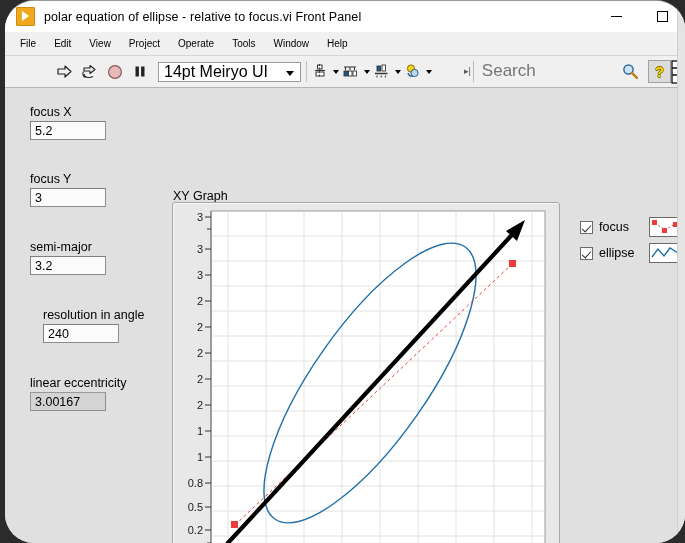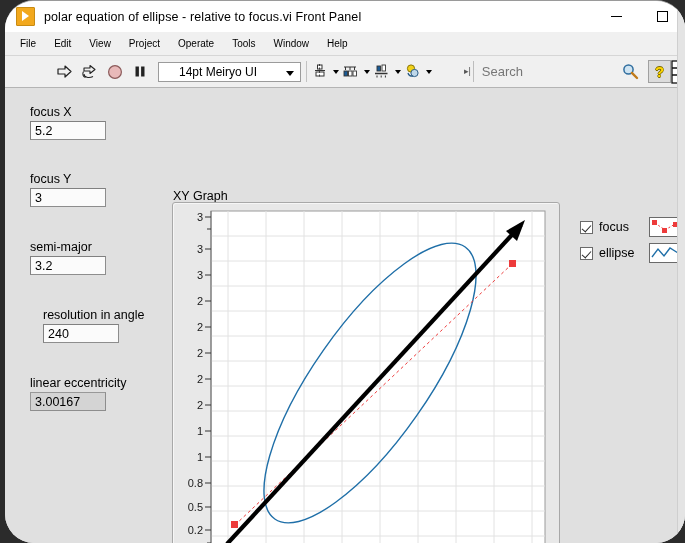--- a/index.html
+++ b/index.html
@@ -70,37 +70,37 @@
   .caret{
     width:0;height:0;border-left:3.5px solid transparent;border-right:3.5px solid transparent;
     border-top:4px solid #000;margin-left:2px;
   }
   .font-select{
     width:143px;height:20px;background:#fff;border:1px solid #9b9b9b;
     display:flex;align-items:center;margin-left:6px;flex:none;
     position:relative;box-sizing:border-box;
   }
   .font-select .fs-label{
-    font-size:12px;padding-left:20px;color:#000;white-space:nowrap;overflow:hidden;text-align:right;
+    font-size:16px;padding-left:5px;color:#000;white-space:nowrap;overflow:hidden;text-align:right;
   }
   .font-select .fs-caret{
     position:absolute;right:6px;top:8px;
     width:0;height:0;border-left:4px solid transparent;border-right:4px solid transparent;
     border-top:5px solid #000;
   }
   .search-wrap{
     position:absolute;right:46px;top:4px;width:175px;height:22px;
     display:flex;align-items:center;
   }
   .search-tick{font-size:9px;color:#555;margin-right:2px;}
   .search-box{
     flex:1;height:21px;background:#f0f0f0;border-left:1px solid #bdbdbd;
     display:flex;align-items:center;position:relative;
   }
-  .search-ph{font-size:13px;color:#767676;padding-left:8px;}
+  .search-ph{font-size:17px;color:#767676;padding-left:8px;}
   .help-btn{
     position:absolute;right:14px;top:4px;width:23px;height:23px;
     background:#dcdcdc;border:1px solid #a0a0a0;
     display:flex;align-items:center;justify-content:center;box-sizing:border-box;
   }
   .help-q{color:#ffd600;font-weight:bold;font-size:15px;line-height:1;
     text-shadow:-0.6px 0 #7a6a00,0.6px 0 #7a6a00,0 -0.6px #7a6a00,0 0.6px #7a6a00;}
   .grid-icon{
     position:absolute;right:-8px;top:4px;width:22px;height:24px;
   }

